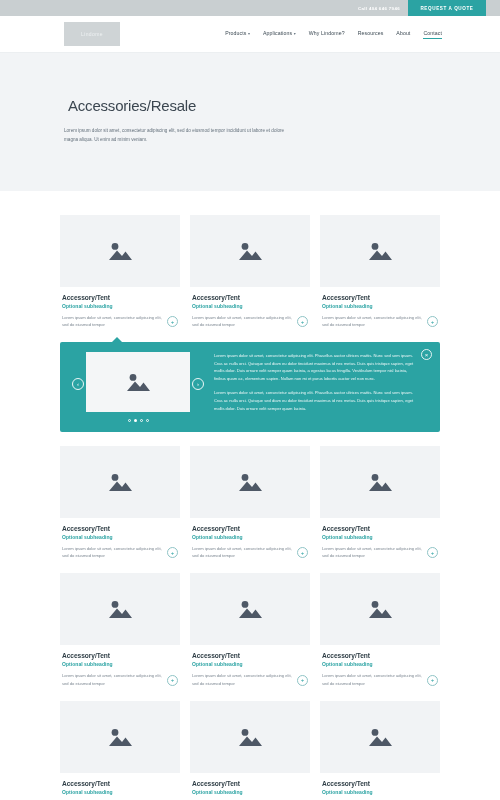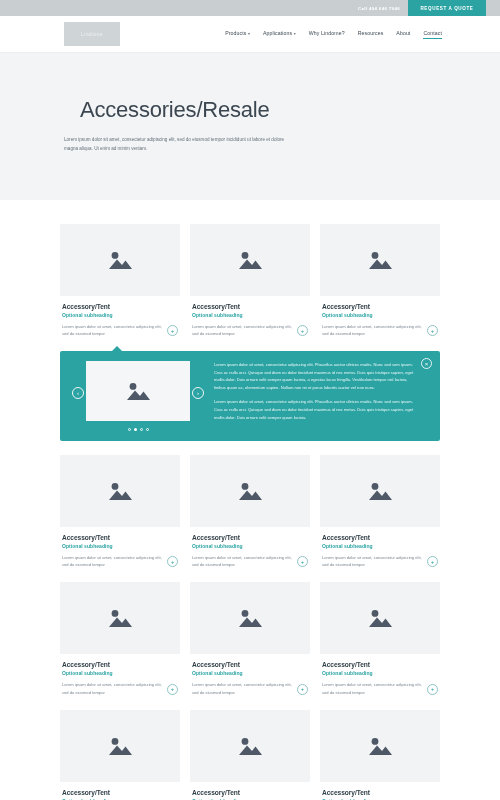--- a/index.html
+++ b/index.html
@@ -44,21 +44,21 @@
     font-size:5.2px;color:#3d4a54;white-space:nowrap;position:relative;
     padding-bottom:2px;letter-spacing:.1px;
   }
   .nav-item .caret{font-size:4px;margin-left:1.5px;color:#6c7a85;}
   .nav-item.active{border-bottom:1px solid #2ba3a3;}
 
   
   .hero{background:#f2f4f6;padding:44px 0 46px 0;}
   .hero-inner{margin:0 64px;}
   .hero h1{
-    margin:0 0 12px 16px;font-size:22px;font-weight:400;color:#3b4650;
+    margin:0 0 12px 4px;font-size:15px;font-weight:400;color:#3b4650;
     letter-spacing:-.2px;
   }
   .hero p{
     margin:0;font-size:4.6px;line-height:2.05;color:#65717c;
     max-width:225px;
   }
 
   
   .grid-wrap{padding:24px 0 0 0;}
   .row{display:flex;margin:0 60px 14px 60px;gap:10px;}

